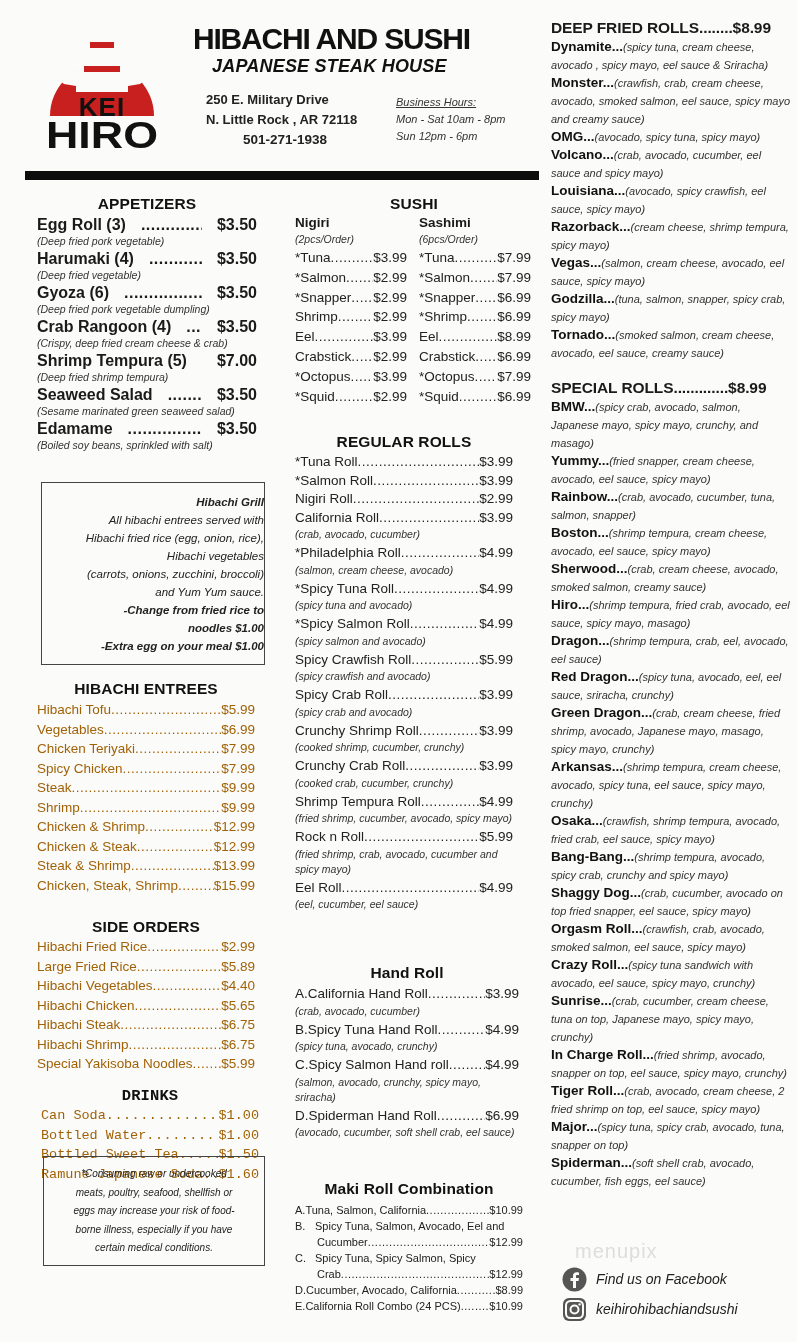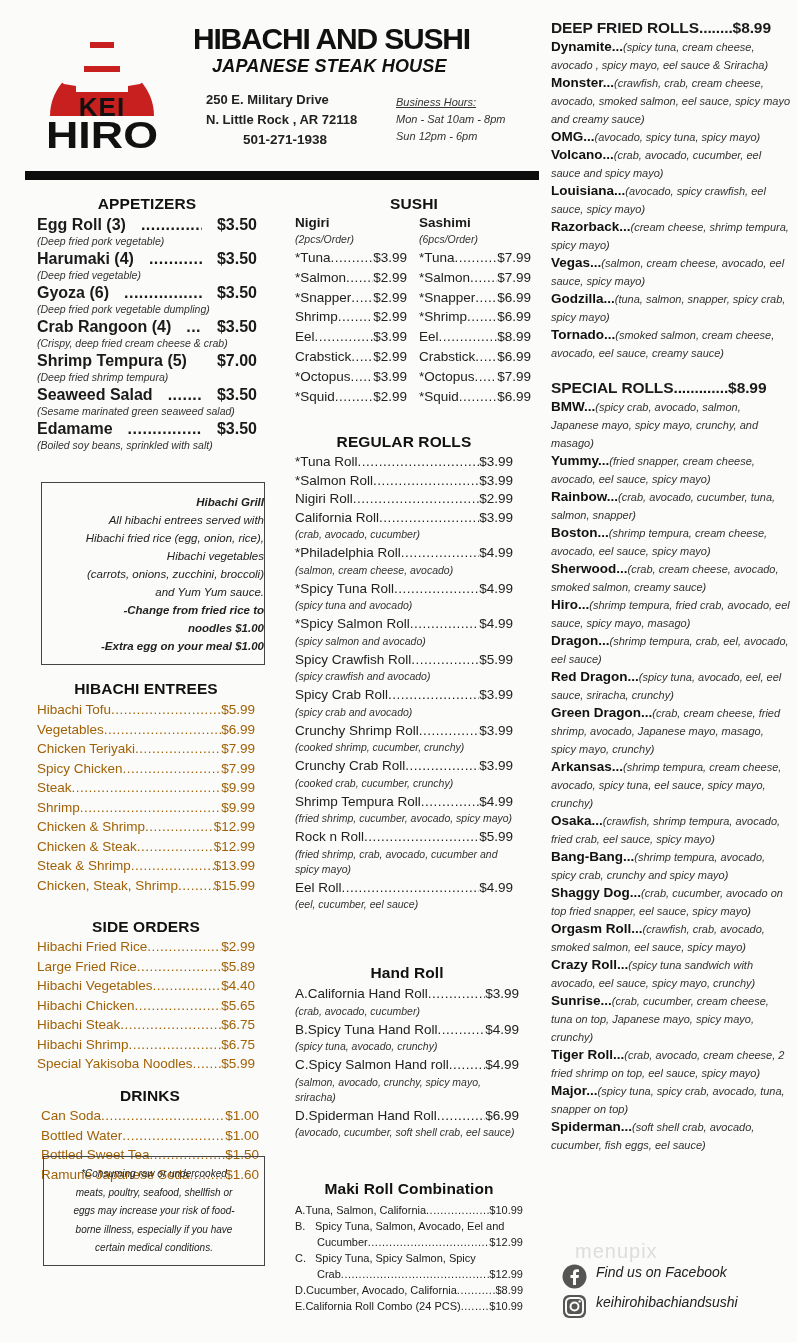--- a/index.html
+++ b/index.html
@@ -40,21 +40,21 @@
                  text-align: right; font-style: italic; font-size: 11.5px; line-height: 18px; padding-top: 10px; color: #222; }
   .hibachi-box .b { font-weight: 700; display: block; }
   .hibachi-box .l { display: block; }
 
   .entrees { position: absolute; left: 37px; top: 680px; width: 218px; }
   .entrees .section-title { margin-bottom: 2px; }
   .list-row { font-size: 13.5px; line-height: 19.5px; color: #a16207; }
 
   .sides { position: absolute; left: 37px; top: 918px; width: 218px; }
   .sides .section-title { margin-bottom: 1px; }
-  .drinks { position: absolute; left: 41px; top: 1087px; width: 218px; }
+  .drinks { position: absolute; left: 41px; top: 1087px; width: 218px; font-family: Liberation Mono, monospace; }
   .drinks .section-title { margin-bottom: 1px; }
 
   .warning-box { position: absolute; left: 43px; top: 1156px; width: 222px; height: 110px; border: 1.5px solid #444;
                  text-align: center; font-style: italic; font-size: 10px; line-height: 18.5px; padding-top: 8px; color: #222; }
   .warning-box .l { display: block; white-space: nowrap; }
 
   
   .sushi { position: absolute; left: 295px; top: 195px; width: 238px; }
   .sushi .section-title { margin-bottom: 1px; }
   .sushi-cols { display: flex; gap: 12px; }
@@ -82,21 +82,21 @@
 
   
   .col3 { position: absolute; left: 551px; top: 18px; width: 240px; }
   .col3 .cat-title { font-weight: 700; font-size: 15.5px; line-height: 20px; letter-spacing: -0.1px; white-space: nowrap; }
   .col3 .roll { font-size: 11px; line-height: 18px; color: #333; }
   .col3 .roll .rname { font-weight: 700; font-size: 13.5px; color: #111; font-style: normal; }
   .col3 .roll .rdesc { font-style: italic; }
   .special-title { margin-top: 16px; }
 
   .social { position: absolute; left: 562px; top: 1264px; }
-  .social-row { display: flex; align-items: flex-start; height: 30px; }
+  .social-row { display: flex; align-items: center; height: 30px; }
   .social-row .ico { width: 25px; height: 25px; margin-right: 9px; display: flex; align-items: center; justify-content: center; }
   .social-row .txt { font-style: italic; font-size: 14px; color: #222; }
   .watermark { position: absolute; left: 575px; top: 1240px; font-size: 20px; color: #ddd; letter-spacing: 1px; font-weight: 300; }
 </style>
 </head>
 <body>
 
 <div class="logo">
   <svg viewBox="0 0 116 140">
 
@@ -631,20 +631,21 @@
   <div class="roll"><span class="rname">Dragon...</span><span class="rdesc">(shrimp tempura, crab, eel, avocado, eel sauce)</span></div>
   <div class="roll"><span class="rname">Red Dragon...</span><span class="rdesc">(spicy tuna, avocado, eel, eel sauce, sriracha, crunchy)</span></div>
   <div class="roll"><span class="rname">Green Dragon...</span><span class="rdesc">(crab, cream cheese, fried shrimp, avocado, Japanese mayo, masago, spicy mayo, crunchy)</span></div>
   <div class="roll"><span class="rname">Arkansas...</span><span class="rdesc">(shrimp tempura, cream cheese, avocado, spicy tuna, eel sauce, spicy mayo, crunchy)</span></div>
   <div class="roll"><span class="rname">Osaka...</span><span class="rdesc">(crawfish, shrimp tempura, avocado, fried crab, eel sauce, spicy mayo)</span></div>
   <div class="roll"><span class="rname">Bang-Bang...</span><span class="rdesc">(shrimp tempura, avocado, spicy crab, crunchy and spicy mayo)</span></div>
   <div class="roll"><span class="rname">Shaggy Dog...</span><span class="rdesc">(crab, cucumber, avocado on top fried snapper, eel sauce, spicy mayo)</span></div>
   <div class="roll"><span class="rname">Orgasm Roll...</span><span class="rdesc">(crawfish, crab, avocado, smoked salmon, eel sauce, spicy mayo)</span></div>
   <div class="roll"><span class="rname">Crazy Roll...</span><span class="rdesc">(spicy tuna sandwich with avocado, eel sauce, spicy mayo, crunchy)</span></div>
   <div class="roll"><span class="rname">Sunrise...</span><span class="rdesc">(crab, cucumber, cream cheese, tuna on top, Japanese mayo, spicy mayo, crunchy)</span></div>
+  <div class="roll"><span class="rname">In Charge Roll...</span><span class="rdesc">(fried shrimp, avocado, snapper on top, eel sauce, spicy mayo, crunchy)</span></div>
   <div class="roll"><span class="rname">Tiger Roll...</span><span class="rdesc">(crab, avocado, cream cheese, 2 fried shrimp on top, eel sauce, spicy mayo)</span></div>
   <div class="roll"><span class="rname">Major...</span><span class="rdesc">(spicy tuna, spicy crab, avocado, tuna, snapper on top)</span></div>
   <div class="roll"><span class="rname">Spiderman...</span><span class="rdesc">(soft shell crab, avocado, cucumber, fish eggs, eel sauce)</span></div>
 </div>
 
 <div class="watermark">menupix</div>
 
 <div class="social">
   <div class="social-row">
     <span class="ico">

